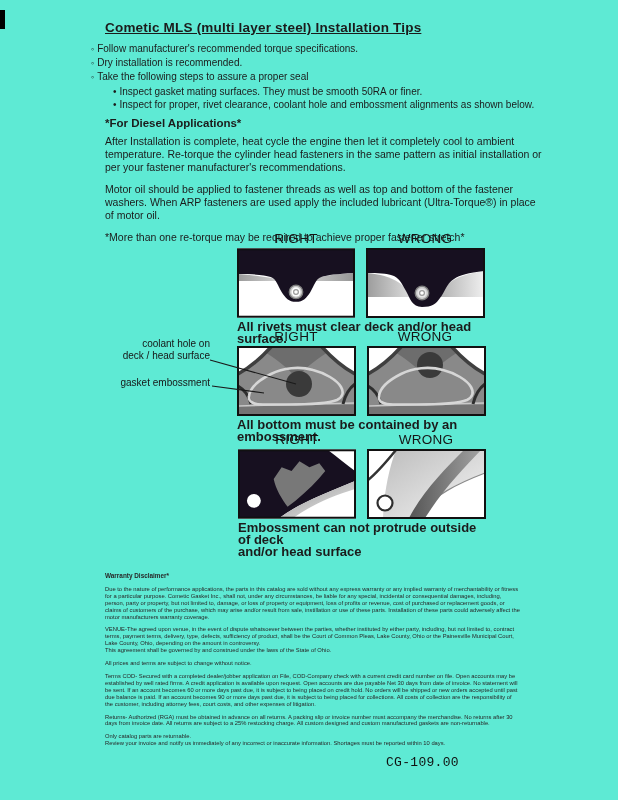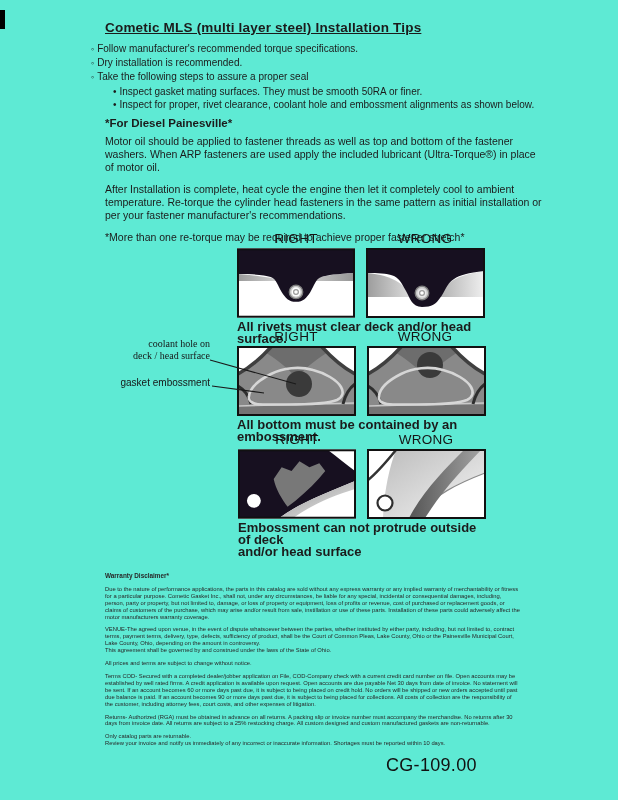--- a/index.html
+++ b/index.html
@@ -30,53 +30,53 @@
   .fig-labels span { width:118px; text-align:center; font-size:13.5px; letter-spacing:0.3px; color:#151515; }
   .fig-panels { display:flex; gap:11px; }
   .fig-panels svg { display:block; }
   .fig-caption { margin-top:3px; font-size:13px; font-weight:bold; line-height:12px; }
   #fig1 { left:237px; top:231px; }
   #fig2 { left:237px; top:329px; }
   #fig3 { left:238px; top:432px; }
 
   
   .side-label { position:absolute; width:114px; text-align:right; font-size:10px; line-height:11.5px; color:#161616; }
-  #lbl-coolant { left:96px; top:338px;font-family:Liberation Serif, serif; }
+  #lbl-coolant { left:96px; top:338px; }
   #lbl-emboss  { left:96px; top:377px; }
   #leader-svg  { position:absolute; left:118px; top:334px; }
 
   
   .disclaimer { position:absolute; left:105px; top:573px; width:416px; font-size:5.8px; line-height:6.9px; color:#272727; }
   .disclaimer h3 { font-size:6.4px; font-weight:bold; margin-bottom:6px; }
   .disclaimer p { margin-bottom:6px; }
   .disclaimer p.tight { margin-bottom:0; }
 
-  .doc-code { position:absolute; left:386px; top:755px; font-size:18px; letter-spacing:0.3px; color:#111; }
+  .doc-code { position:absolute; left:386px; top:755px; font-size:13px; letter-spacing:0.3px; color:#111;font-family:Liberation Mono, monospace; }
 </style>
 </head>
 <body>
 
 <div class="page">
   <div class="edge-mark"></div>
 
   <div class="intro">
     <div class="title">Cometic MLS (multi layer steel) Installation Tips</div>
     <div class="bullets">
       <div class="b1">Follow manufacturer's recommended torque specifications.</div>
       <div class="b1">Dry installation is recommended.</div>
       <div class="b1">Take the following steps to assure a proper seal</div>
       <div class="b2">Inspect gasket mating surfaces.  They must be smooth 50RA or finer.</div>
       <div class="b2">Inspect for proper, rivet clearance, coolant hole and embossment alignments as shown below.</div>
     </div>
   </div>
 
   <div class="diesel">
-    <h2>*For Diesel Painesville*</h2>
+    <h2>*For Diesel Applications*</h2>
+    <p>After Installation is complete, heat cycle the engine then let it completely cool to ambient temperature. Re-torque the cylinder head fasteners in the same pattern as initial installation or per your fastener manufacturer's recommendations.</p>
     <p>Motor oil should be applied to fastener threads as well as top and bottom of the fastener washers. When ARP fasteners are used apply the included lubricant (Ultra-Torque®) in place of motor oil.</p>
-    <p>After Installation is complete, heat cycle the engine then let it completely cool to ambient temperature. Re-torque the cylinder head fasteners in the same pattern as initial installation or per your fastener manufacturer's recommendations.</p>
     <p>*More than one re-torque may be required to achieve proper fastener stretch*</p>
   </div>
 
   <div class="fig" id="fig1">
     <div class="fig-labels">
       <span>RIGHT</span>
       <span>WRONG</span>
     </div>
     <div class="fig-panels">
       <svg width="118" height="70" viewBox="0 0 119 70">

